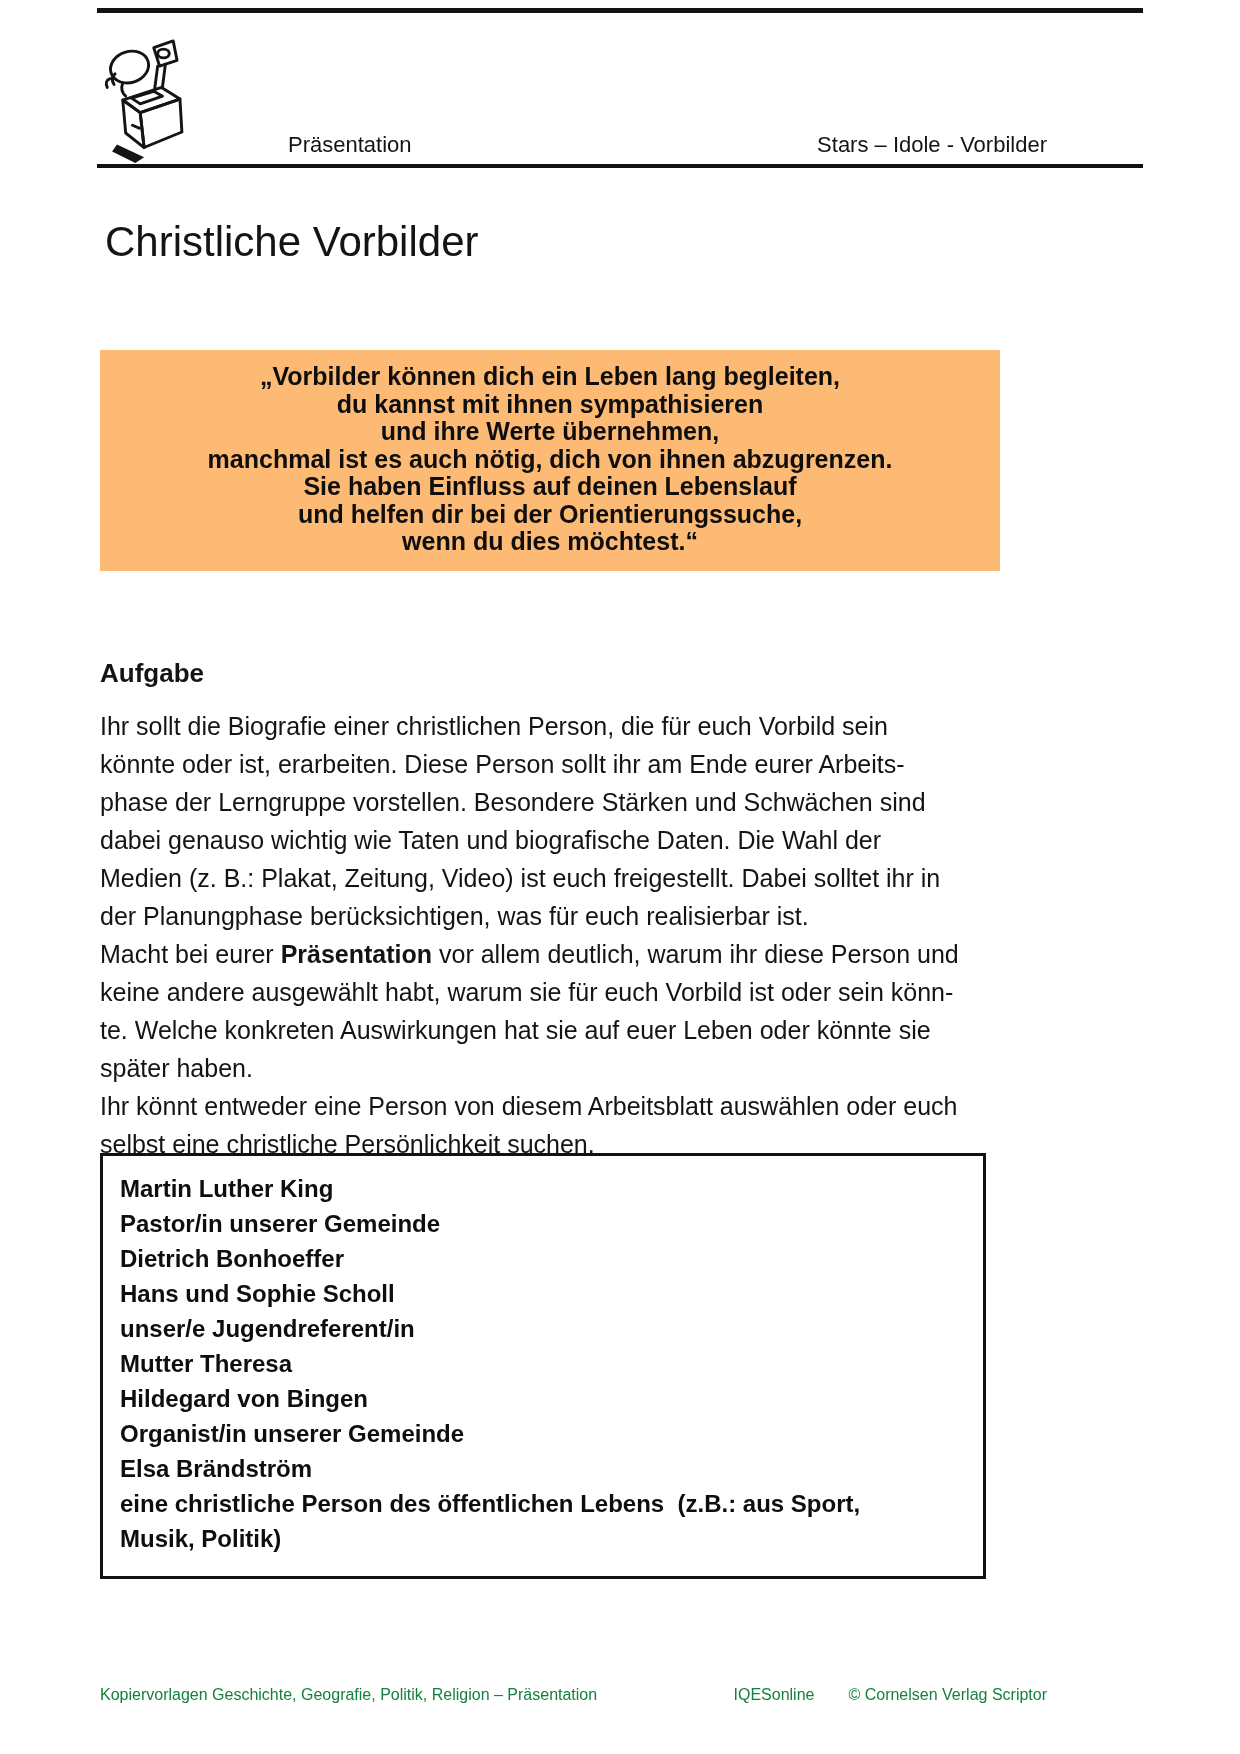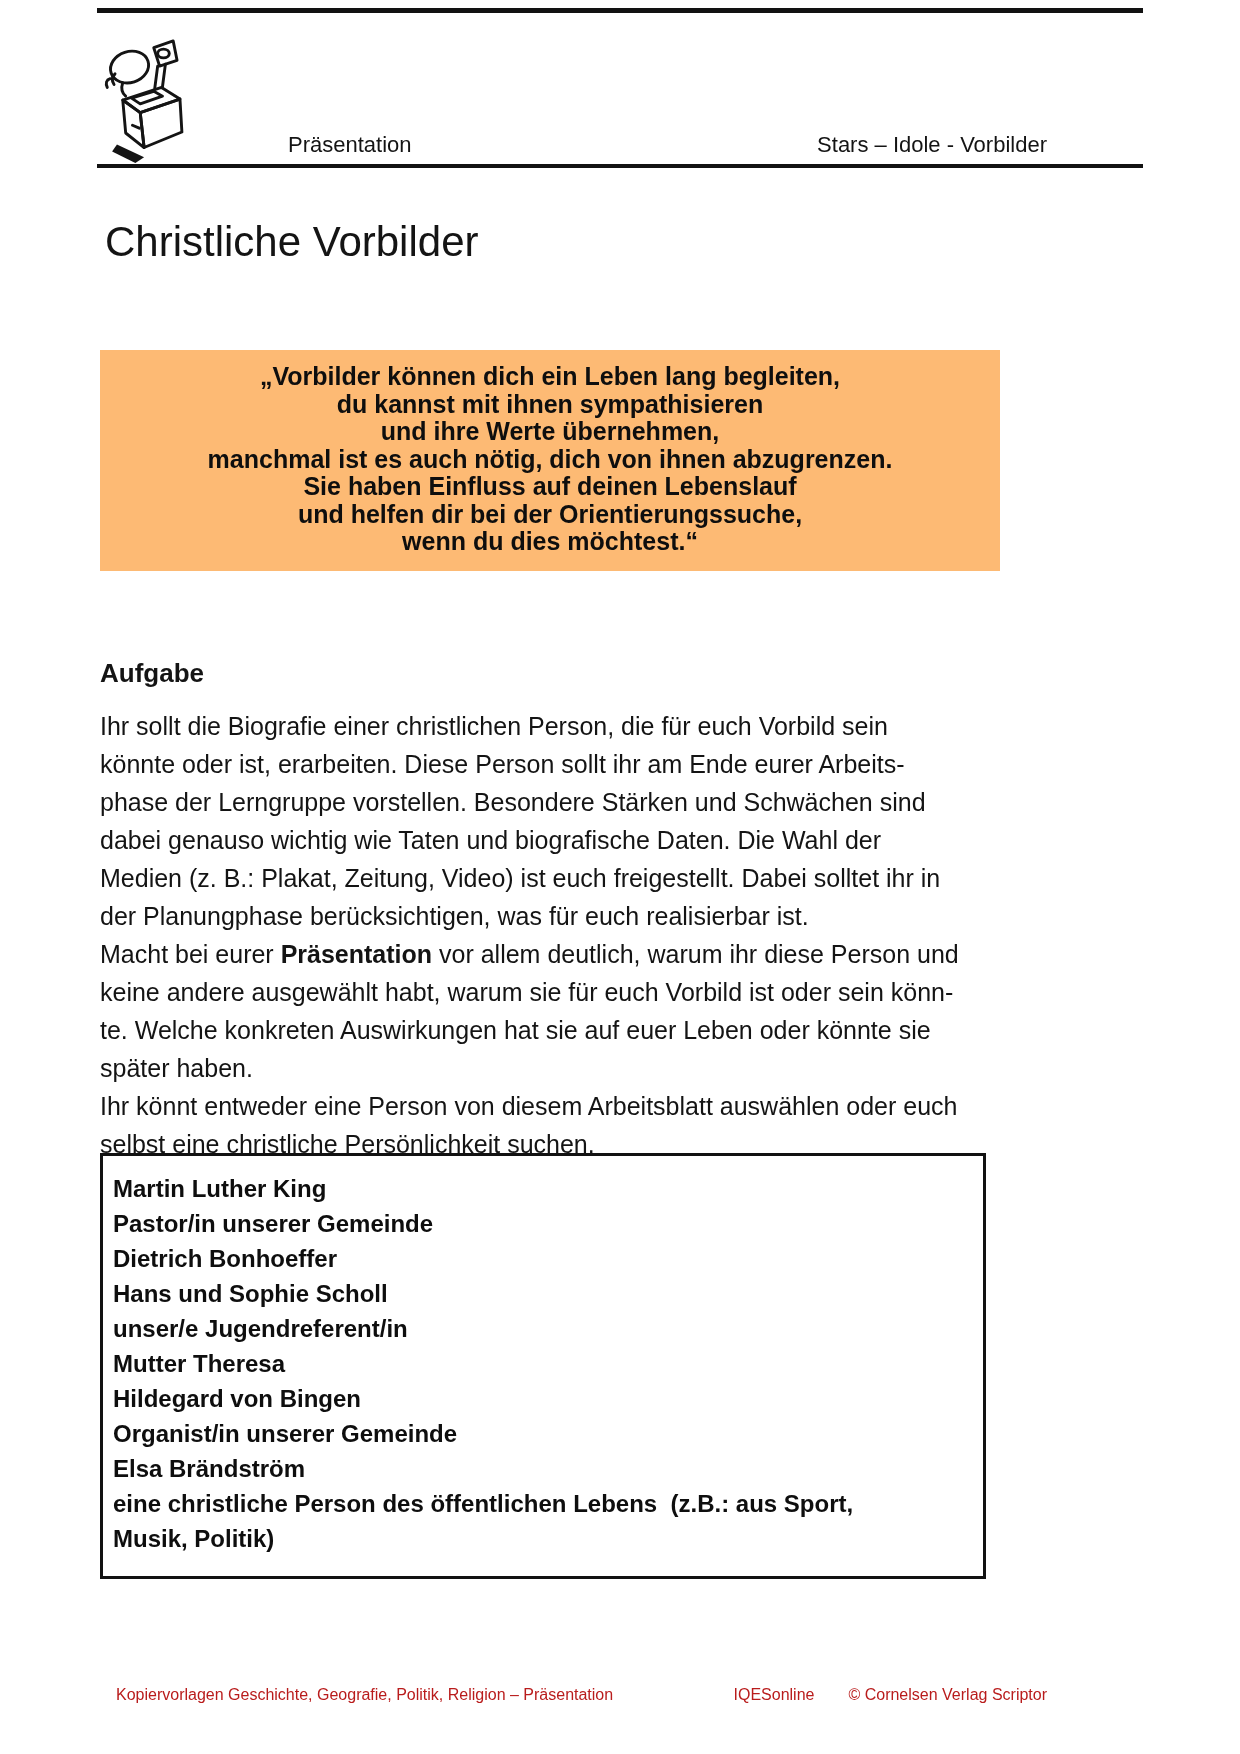--- a/index.html
+++ b/index.html
@@ -97,41 +97,40 @@
   }
   .task-paragraph b { font-weight: 700; }
 
   .examples-box {
     position: absolute;
     left: 100px;
     top: 1153px;
     width: 886px;
     box-sizing: border-box;
     border: 3px solid #121212;
-    padding: 15px 10px 20px 10px;
+    padding: 15px 10px 20px 17px;
   }
   .box-line {
     font-weight: 700;
     font-size: 24px;
     line-height: 35px;
     white-space: pre-line;
     color: #0e0e0e;
   }
 
   .footer {
     position: absolute;
     left: 100px;
     right: 100px;
     top: 1686px;
     display: flex;
     justify-content: space-between;
     align-items: baseline;
     font-size: 16px;
-    color: #b91c1c;
-    margin-left: 16px;
+    color: #15803d;
   }
   .footer-right {
     display: flex;
     gap: 34px;
     align-items: baseline;
   }
 </style>
 </head>
 <body>
 

